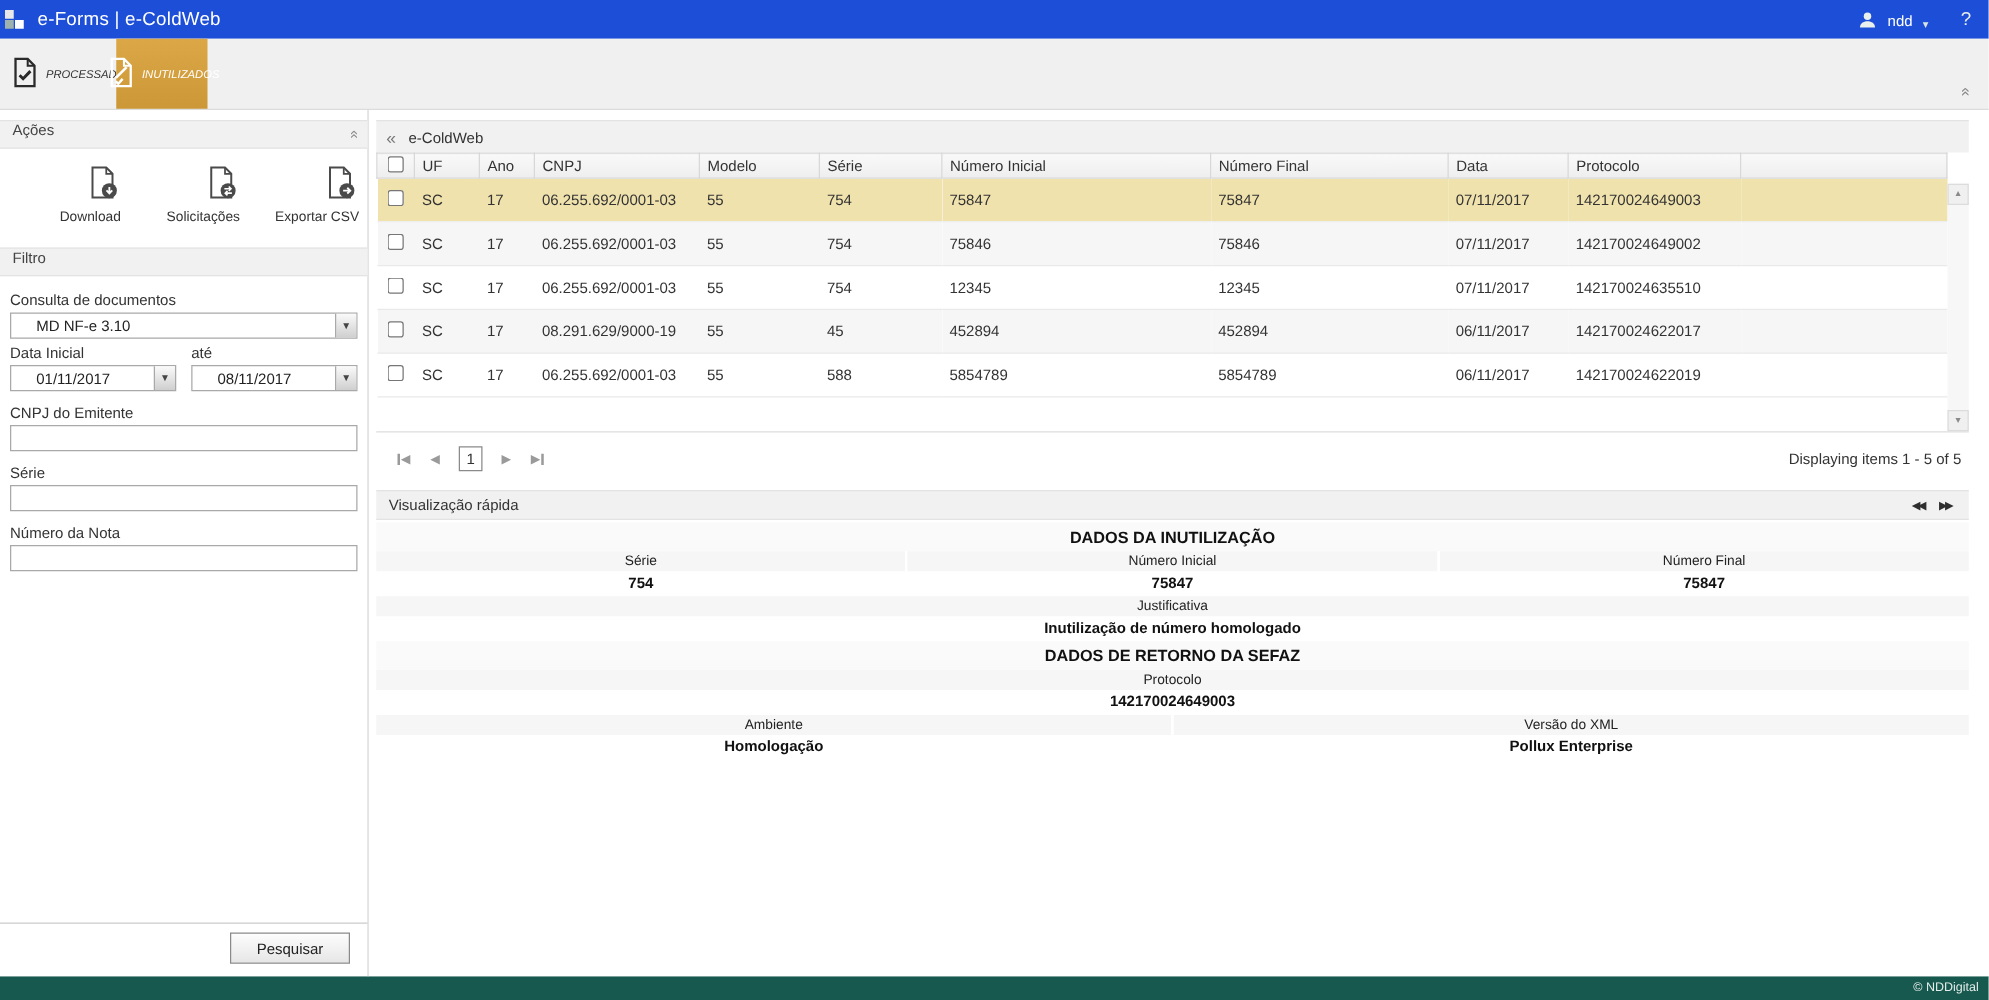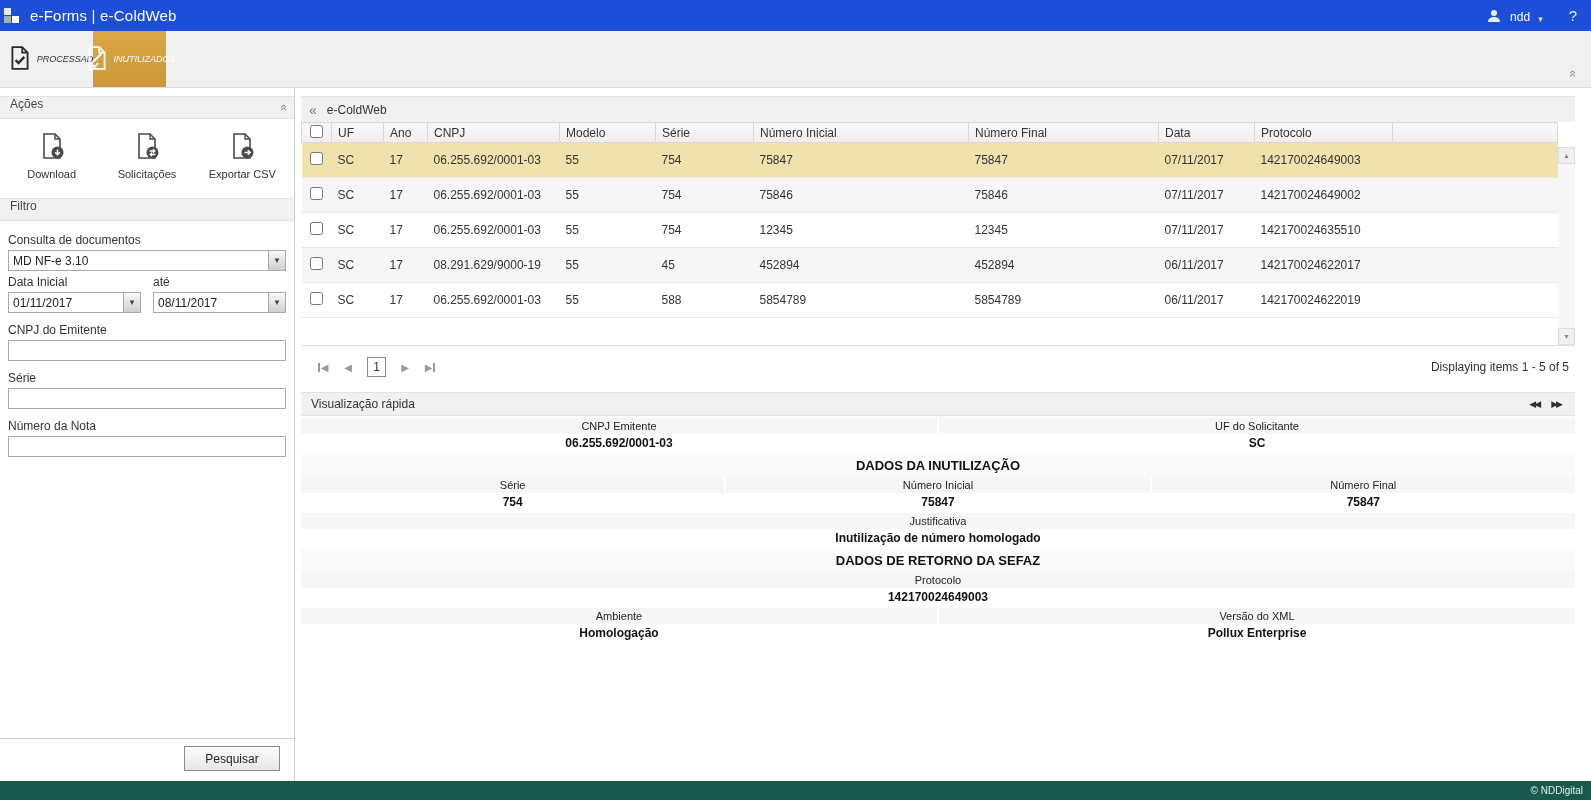--- a/index.html
+++ b/index.html
@@ -28,27 +28,27 @@
   .toolbar-collapse { position:absolute; right:14px; bottom:6px; color:#8a8a8a; font-size:13px; transform:rotate(90deg); cursor:pointer; }
 
   
   .layout { display:flex; height:693px; }
 
   
   .sidebar { width:295px; border-right:1px solid #cfcfcf; display:flex; flex-direction:column; background:#fff; padding-top:8px; }
   .section-bar { height:23px; background:#f1f1f1; border-top:1px solid #e3e3e3; border-bottom:1px solid #e3e3e3; display:flex; justify-content:space-between; padding:0 10px; color:#444; }
   .section-collapse { color:#8a8a8a; font-size:12px; transform:rotate(90deg); cursor:pointer; }
   .actions-row { display:flex; justify-content:space-around; padding:12px 4px 18px; }
-  .action { display:flex; flex-direction:column; align-items:center; gap:4px; width:90px; cursor:pointer; color:#4a4a4a; }
+  .action { display:flex; flex-direction:column; align-items:flex-end; gap:4px; width:90px; cursor:pointer; color:#4a4a4a; }
   .action-label { font-size:11px; color:#333; }
   .filter-body { padding:8px 8px 0; }
   .field-label { margin:10px 0 3px; color:#333; }
   .field-label:first-child { margin-top:4px; }
   .combo { position:relative; }
-  .combo input, .text-input { width:100%; height:21px; border:1px solid #a9a9a9; padding:1px 20px 1px 4px; font-size:12px; font-family:inherit; color:#222; background:#fff; }
+  .combo input, .text-input { width:100%; height:21px; border:1px solid #a9a9a9; padding:1px 20px 1px 20px; font-size:12px; font-family:inherit; color:#222; background:#fff; }
   .text-input { padding-right:4px; }
   .combo-btn { position:absolute; right:1px; top:1px; bottom:1px; width:17px; background:linear-gradient(#fafafa,#cfcfcf); border-left:1px solid #a9a9a9; display:flex; align-items:center; justify-content:center; font-size:8px; color:#444; cursor:pointer; }
   .dates-row { display:flex; gap:12px; }
   .date-group { width:133px; }
   .search-area { margin-top:auto; border-top:1px solid #ccc; padding:7px 14px 10px; display:flex; justify-content:flex-end; }
   .search-btn { width:96px; height:25px; border:1px solid #8a8a8a; background:linear-gradient(#fdfdfd,#e6e6e6); font-size:12px; font-family:inherit; color:#222; cursor:pointer; }
 
   
   .main { flex:1; display:flex; flex-direction:column; background:#fff; padding:8px 16px 0 6px; }
   .panel-header { height:26px; display:flex; align-items:center; gap:10px; background:#f1f1f1; border-top:1px solid #e3e3e3; padding:0 8px; color:#333; }
@@ -347,30 +347,20 @@
 
     <div class="qv-header">
       <span>Visualização rápida</span>
       <span class="qv-nav">
         <span class="qv-nav-btn">◀◀</span>
         <span class="qv-nav-btn">▶▶</span>
       </span>
     </div>
 
     <div class="qv-content">
-      <div class="qv-row">
-        <div class="qv-cell">
-          <div class="qv-label">CNPJ Emitente</div>
-          <div class="qv-value">06.255.692/0001-03</div>
-        </div>
-        <div class="qv-cell">
-          <div class="qv-label">UF do Solicitante</div>
-          <div class="qv-value">SC</div>
-        </div>
-      </div>
       <div class="qv-section">DADOS DA INUTILIZAÇÃO</div>
       <div class="qv-row">
         <div class="qv-cell">
           <div class="qv-label">Série</div>
           <div class="qv-value">754</div>
         </div>
         <div class="qv-cell">
           <div class="qv-label">Número Inicial</div>
           <div class="qv-value">75847</div>
         </div>

